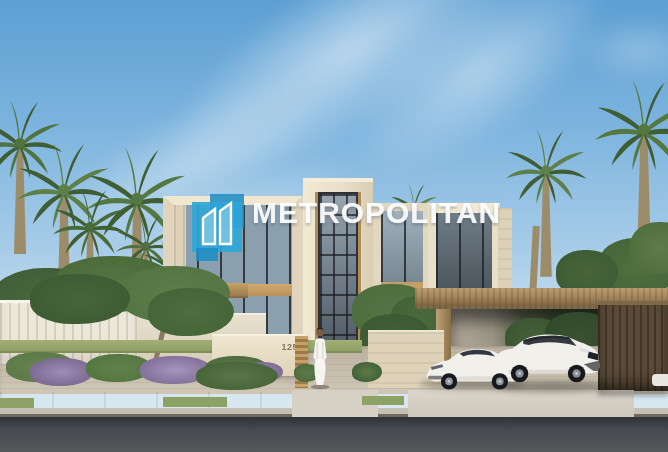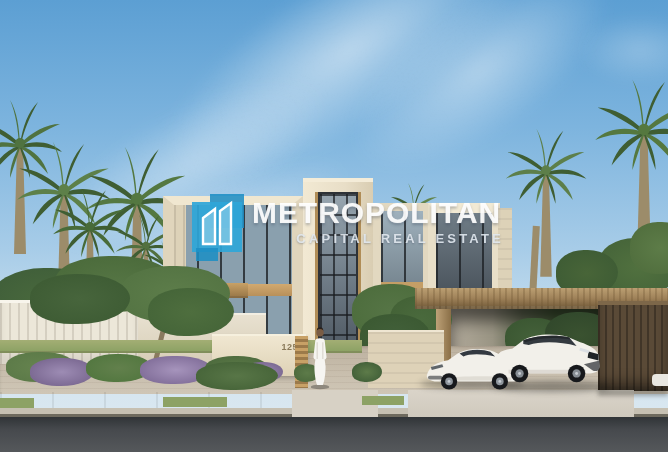--- a/index.html
+++ b/index.html
@@ -243,17 +243,16 @@
   <div class="abs wm" style="left:186px;top:192px;width:330px;height:76px;z-index:9;">
     <svg class="abs" viewBox="0 0 64 72" style="left:0;top:2px;width:64px;height:72px;">
       <rect x="24" y="0" width="34" height="34" fill="var(--brand_blue_dark,#1e8ec4)" opacity=".88"></rect>
       <rect x="6" y="8" width="50" height="50" fill="var(--brand_blue,#2fa6d8)" opacity=".92"></rect>
       <rect x="10" y="54" width="22" height="13" fill="var(--brand_blue_dark,#1e8ec4)" opacity=".88"></rect>
       <polygon points="17,24 29,15 29,50 17,50" fill="rgba(255,255,255,.3)" stroke="#ffffff" stroke-width="2.4"></polygon>
       <polygon points="34,17 45,9 45,50 34,50" fill="rgba(255,255,255,.3)" stroke="#ffffff" stroke-width="2.4"></polygon>
     </svg>
     <div class="abs" style="left:66px;top:6px;width:252px;">
       <div class="wm-brand">METROPOLITAN</div>
-      <div class="wm-tagline">CAPITAL REAL ESTATE</div>
     </div>
   </div>
 
 </div>
 
 </body></html>

